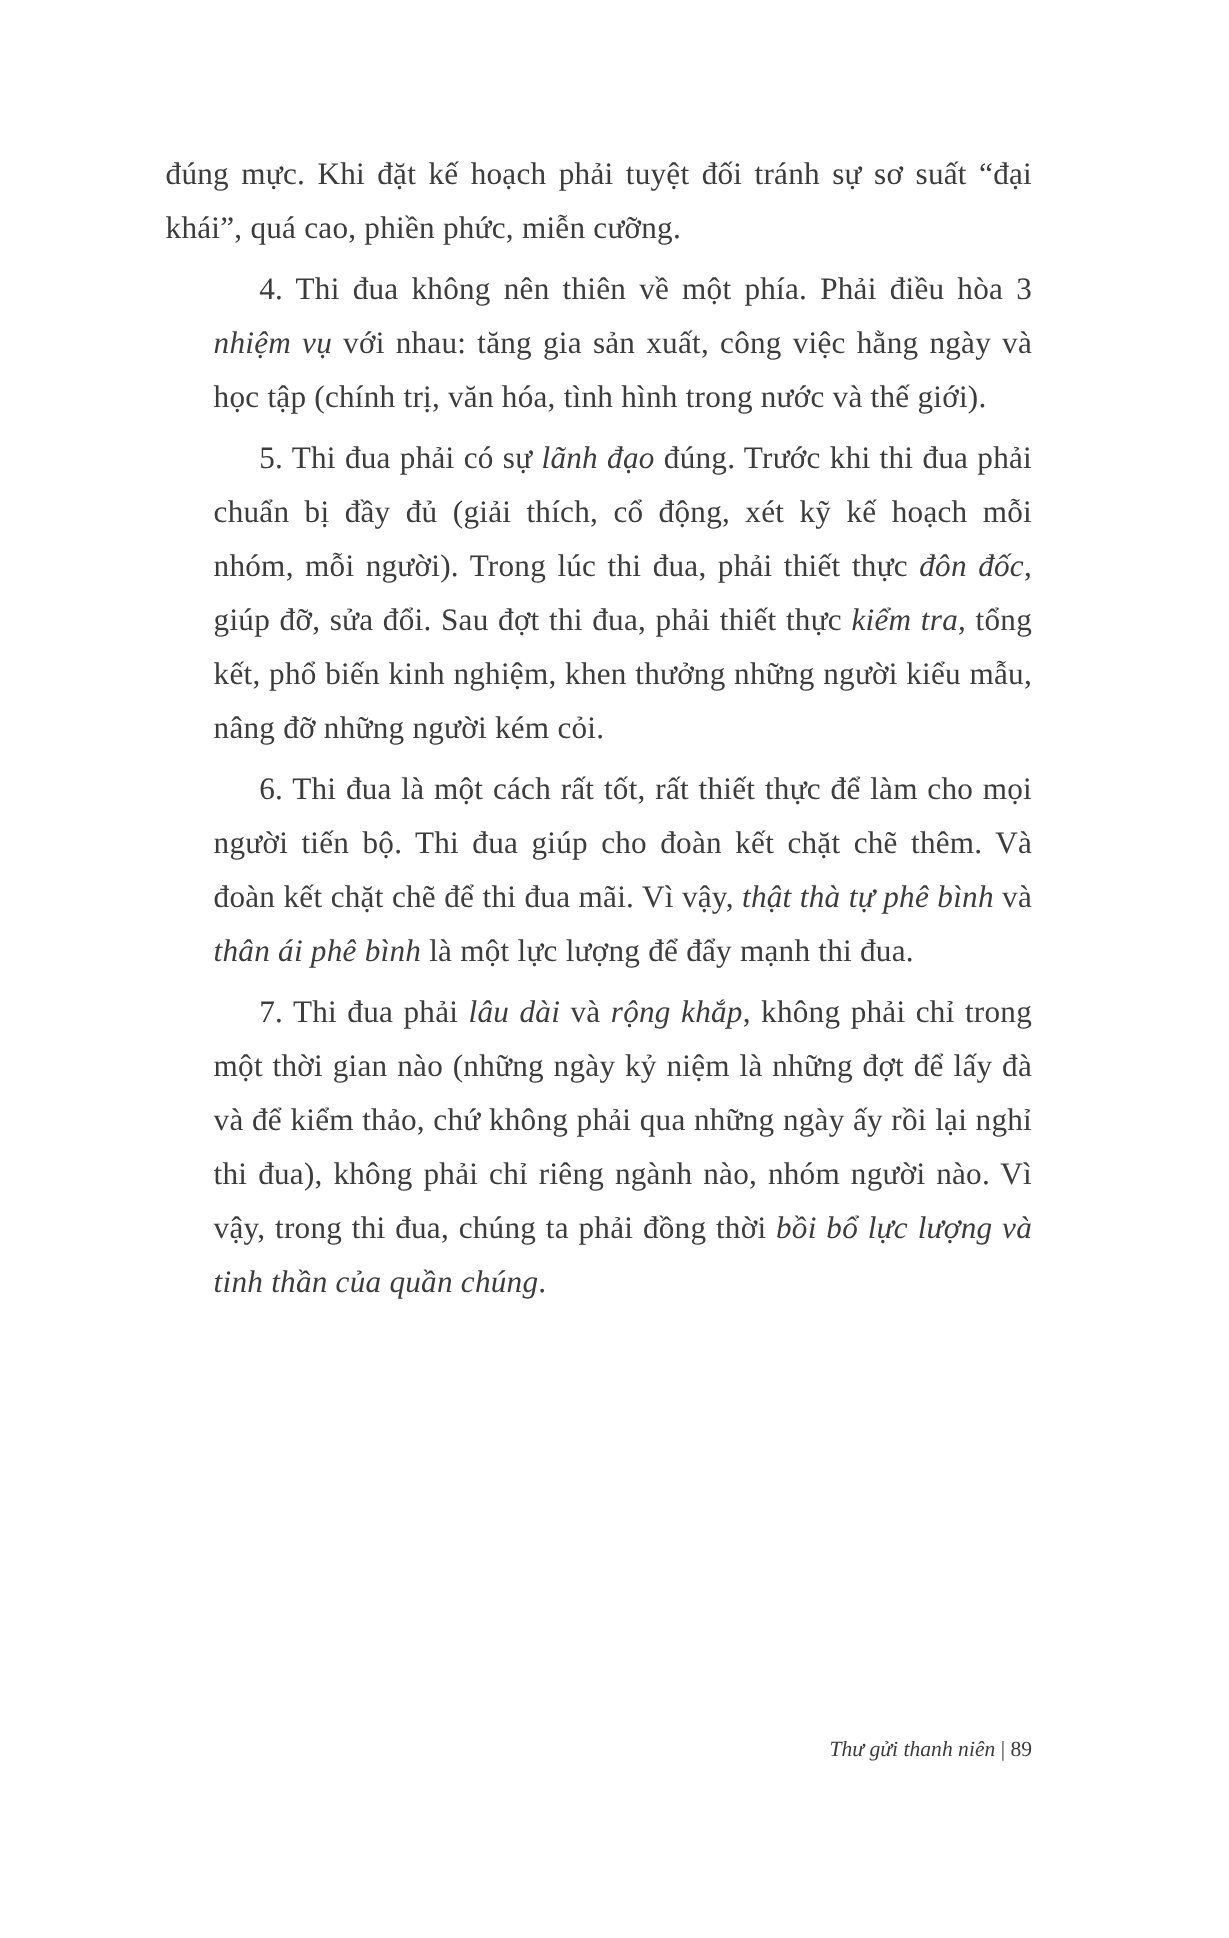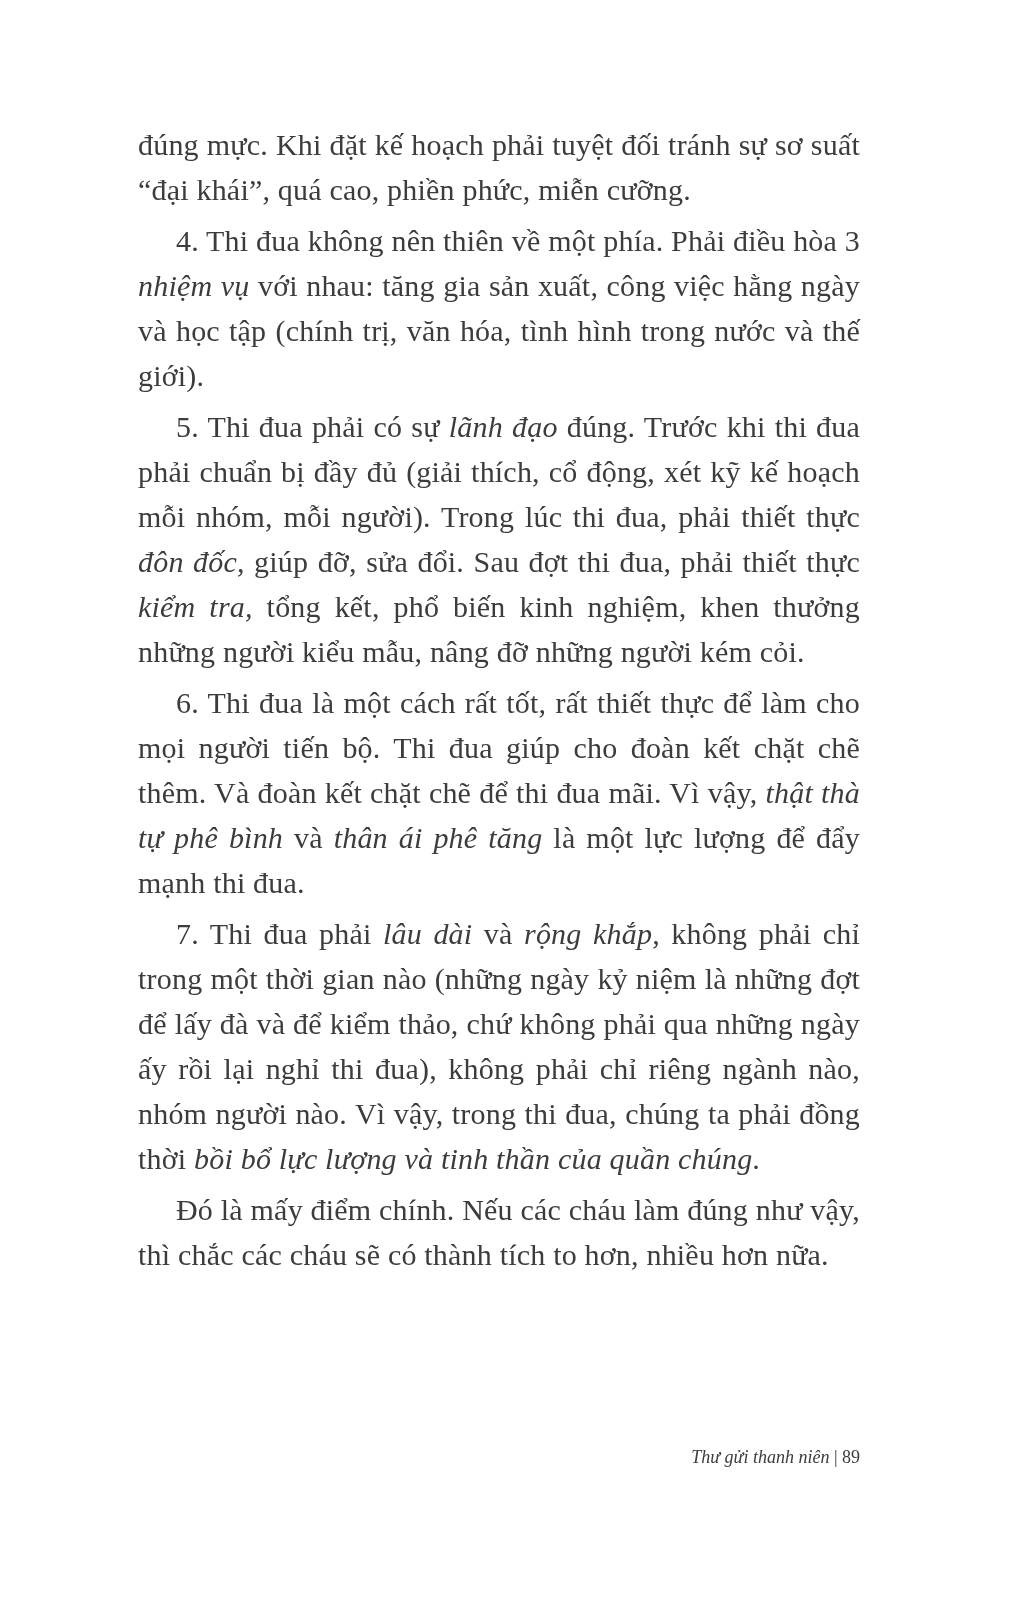--- a/index.html
+++ b/index.html
@@ -21,27 +21,28 @@
     background: #ffffff;
   }
   .text-column {
     position: absolute;
     left: 138px;
     top: 122px;
     width: 722px;
   }
   .para {
     margin: 0 0 6px 0;
-    font-size: 30px;
+    font-size: 26px;
     line-height: 45px;
     text-align: justify;
     letter-spacing: 0.2px;
   }
   .para.indent {
     text-indent: 38px;
+    margin-left: 40px;
   }
   .para em, .footer em {
     font-style: italic;
   }
   .footer {
     position: absolute;
     left: 138px;
     top: 1440px;
     width: 722px;
     text-align: right;
@@ -51,19 +52,18 @@
   }
 </style>
 </head>
 <body>
 
 <div class="page">
   <div class="text-column">
     <p class="para"><span>đúng mực. Khi đặt kế hoạch phải tuyệt đối tránh sự sơ suất “đại khái”, quá cao, phiền phức, miễn cưỡng.</span></p>
     <p class="para indent"><span>4. Thi đua không nên thiên về một phía. Phải điều hòa 3 </span><em>nhiệm vụ</em><span> với nhau: tăng gia sản xuất, công việc hằng ngày và học tập (chính trị, văn hóa, tình hình trong nước và thế giới).</span></p>
     <p class="para indent"><span>5. Thi đua phải có sự </span><em>lãnh đạo</em><span> đúng. Trước khi thi đua phải chuẩn bị đầy đủ (giải thích, cổ động, xét kỹ kế hoạch mỗi nhóm, mỗi người). Trong lúc thi đua, phải thiết thực </span><em>đôn đốc</em><span>, giúp đỡ, sửa đổi. Sau đợt thi đua, phải thiết thực </span><em>kiểm tra,</em><span> tổng kết, phổ biến kinh nghiệm, khen thưởng những người kiểu mẫu, nâng đỡ những người kém cỏi.</span></p>
-    <p class="para indent"><span>6. Thi đua là một cách rất tốt, rất thiết thực để làm cho mọi người tiến bộ. Thi đua giúp cho đoàn kết chặt chẽ thêm. Và đoàn kết chặt chẽ để thi đua mãi. Vì vậy, </span><em>thật thà tự phê bình</em><span> và </span><em>thân ái phê tăng</em><span> là một lực lượng để đẩy mạnh thi đua.</span></p>
+    <p class="para indent"><span>6. Thi đua là một cách rất tốt, rất thiết thực để làm cho mọi người tiến bộ. Thi đua giúp cho đoàn kết chặt chẽ thêm. Và đoàn kết chặt chẽ để thi đua mãi. Vì vậy, </span><em>thật thà tự phê bình</em><span> và </span><em>thân ái phê bình</em><span> là một lực lượng để đẩy mạnh thi đua.</span></p>
     <p class="para indent"><span>7. Thi đua phải </span><em>lâu dài</em><span> và </span><em>rộng khắp</em><span>, không phải chỉ trong một thời gian nào (những ngày kỷ niệm là những đợt để lấy đà và để kiểm thảo, chứ không phải qua những ngày ấy rồi lại nghỉ thi đua), không phải chỉ riêng ngành nào, nhóm người nào. Vì vậy, trong thi đua, chúng ta phải đồng thời </span><em>bồi bổ lực lượng và tinh thần của quần chúng</em><span>.</span></p>
-    <p class="para indent"><span>Đó là mấy điểm chính. Nếu các cháu làm đúng như vậy, thì chắc các cháu sẽ có thành tích to hơn, nhiều hơn nữa.</span></p>
   </div>
 
   <div class="footer"><em>Thư gửi thanh niên</em><span> | 89</span></div>
 </div>
 
 </body></html>

